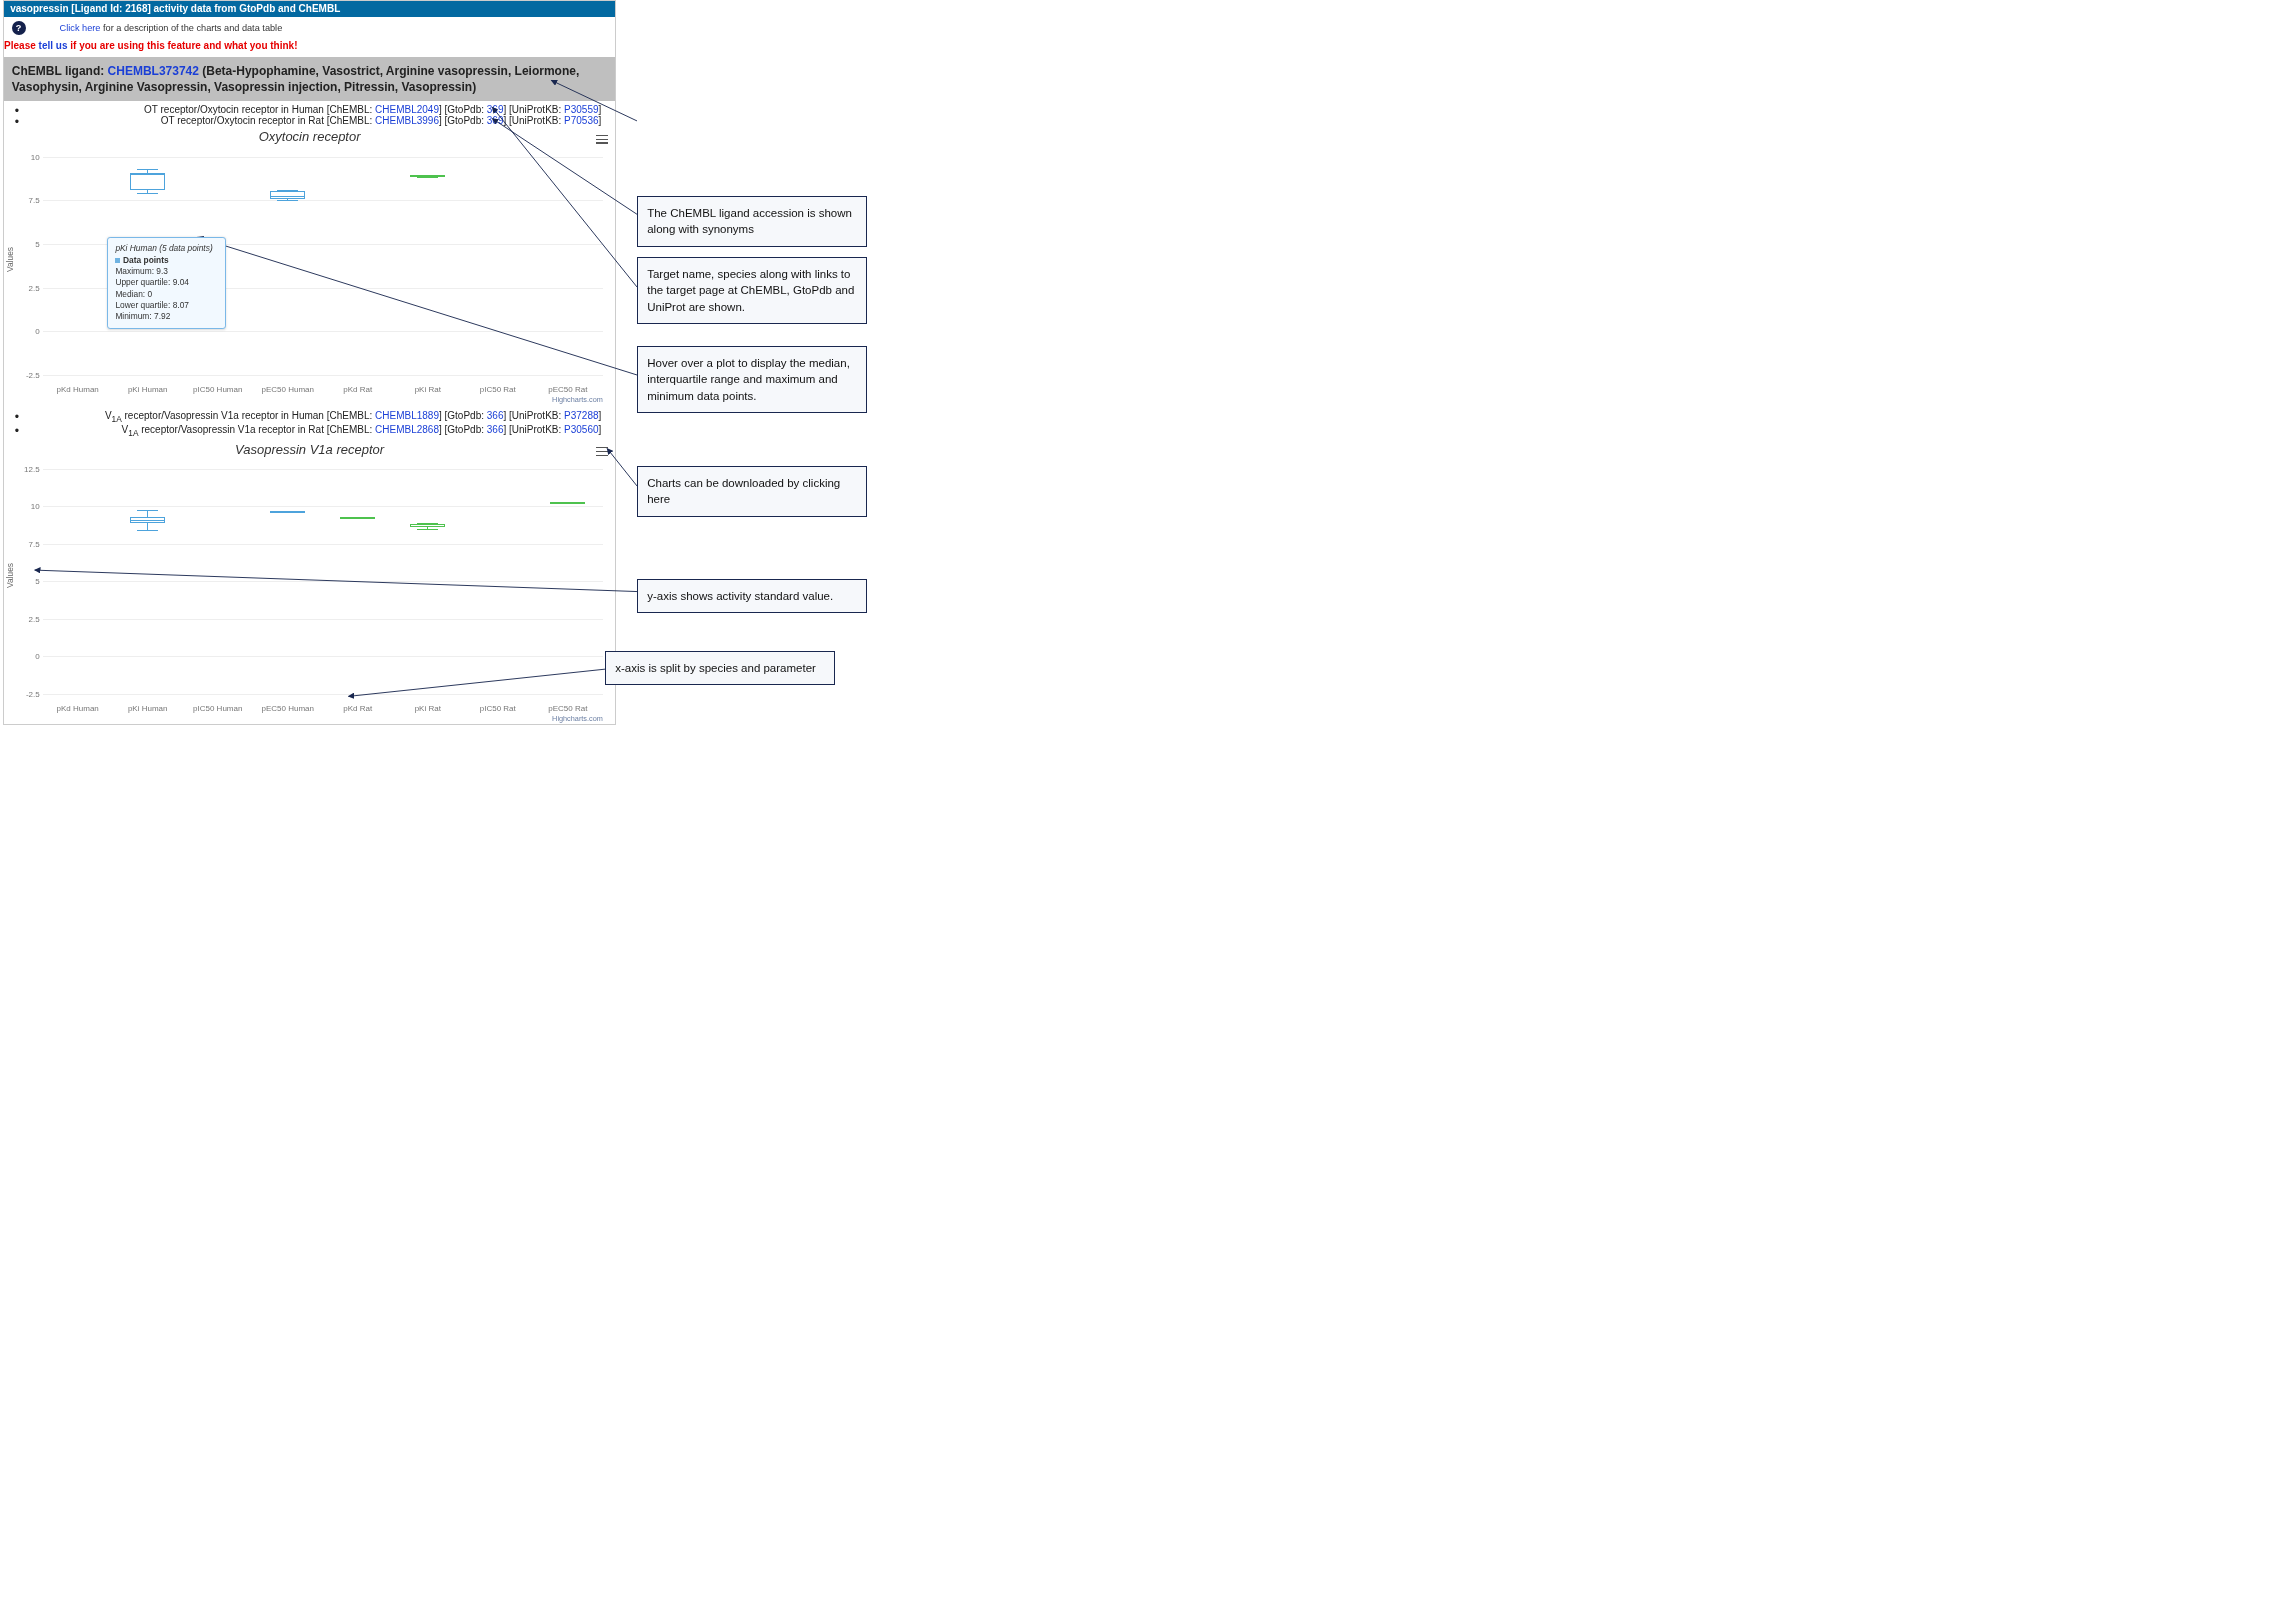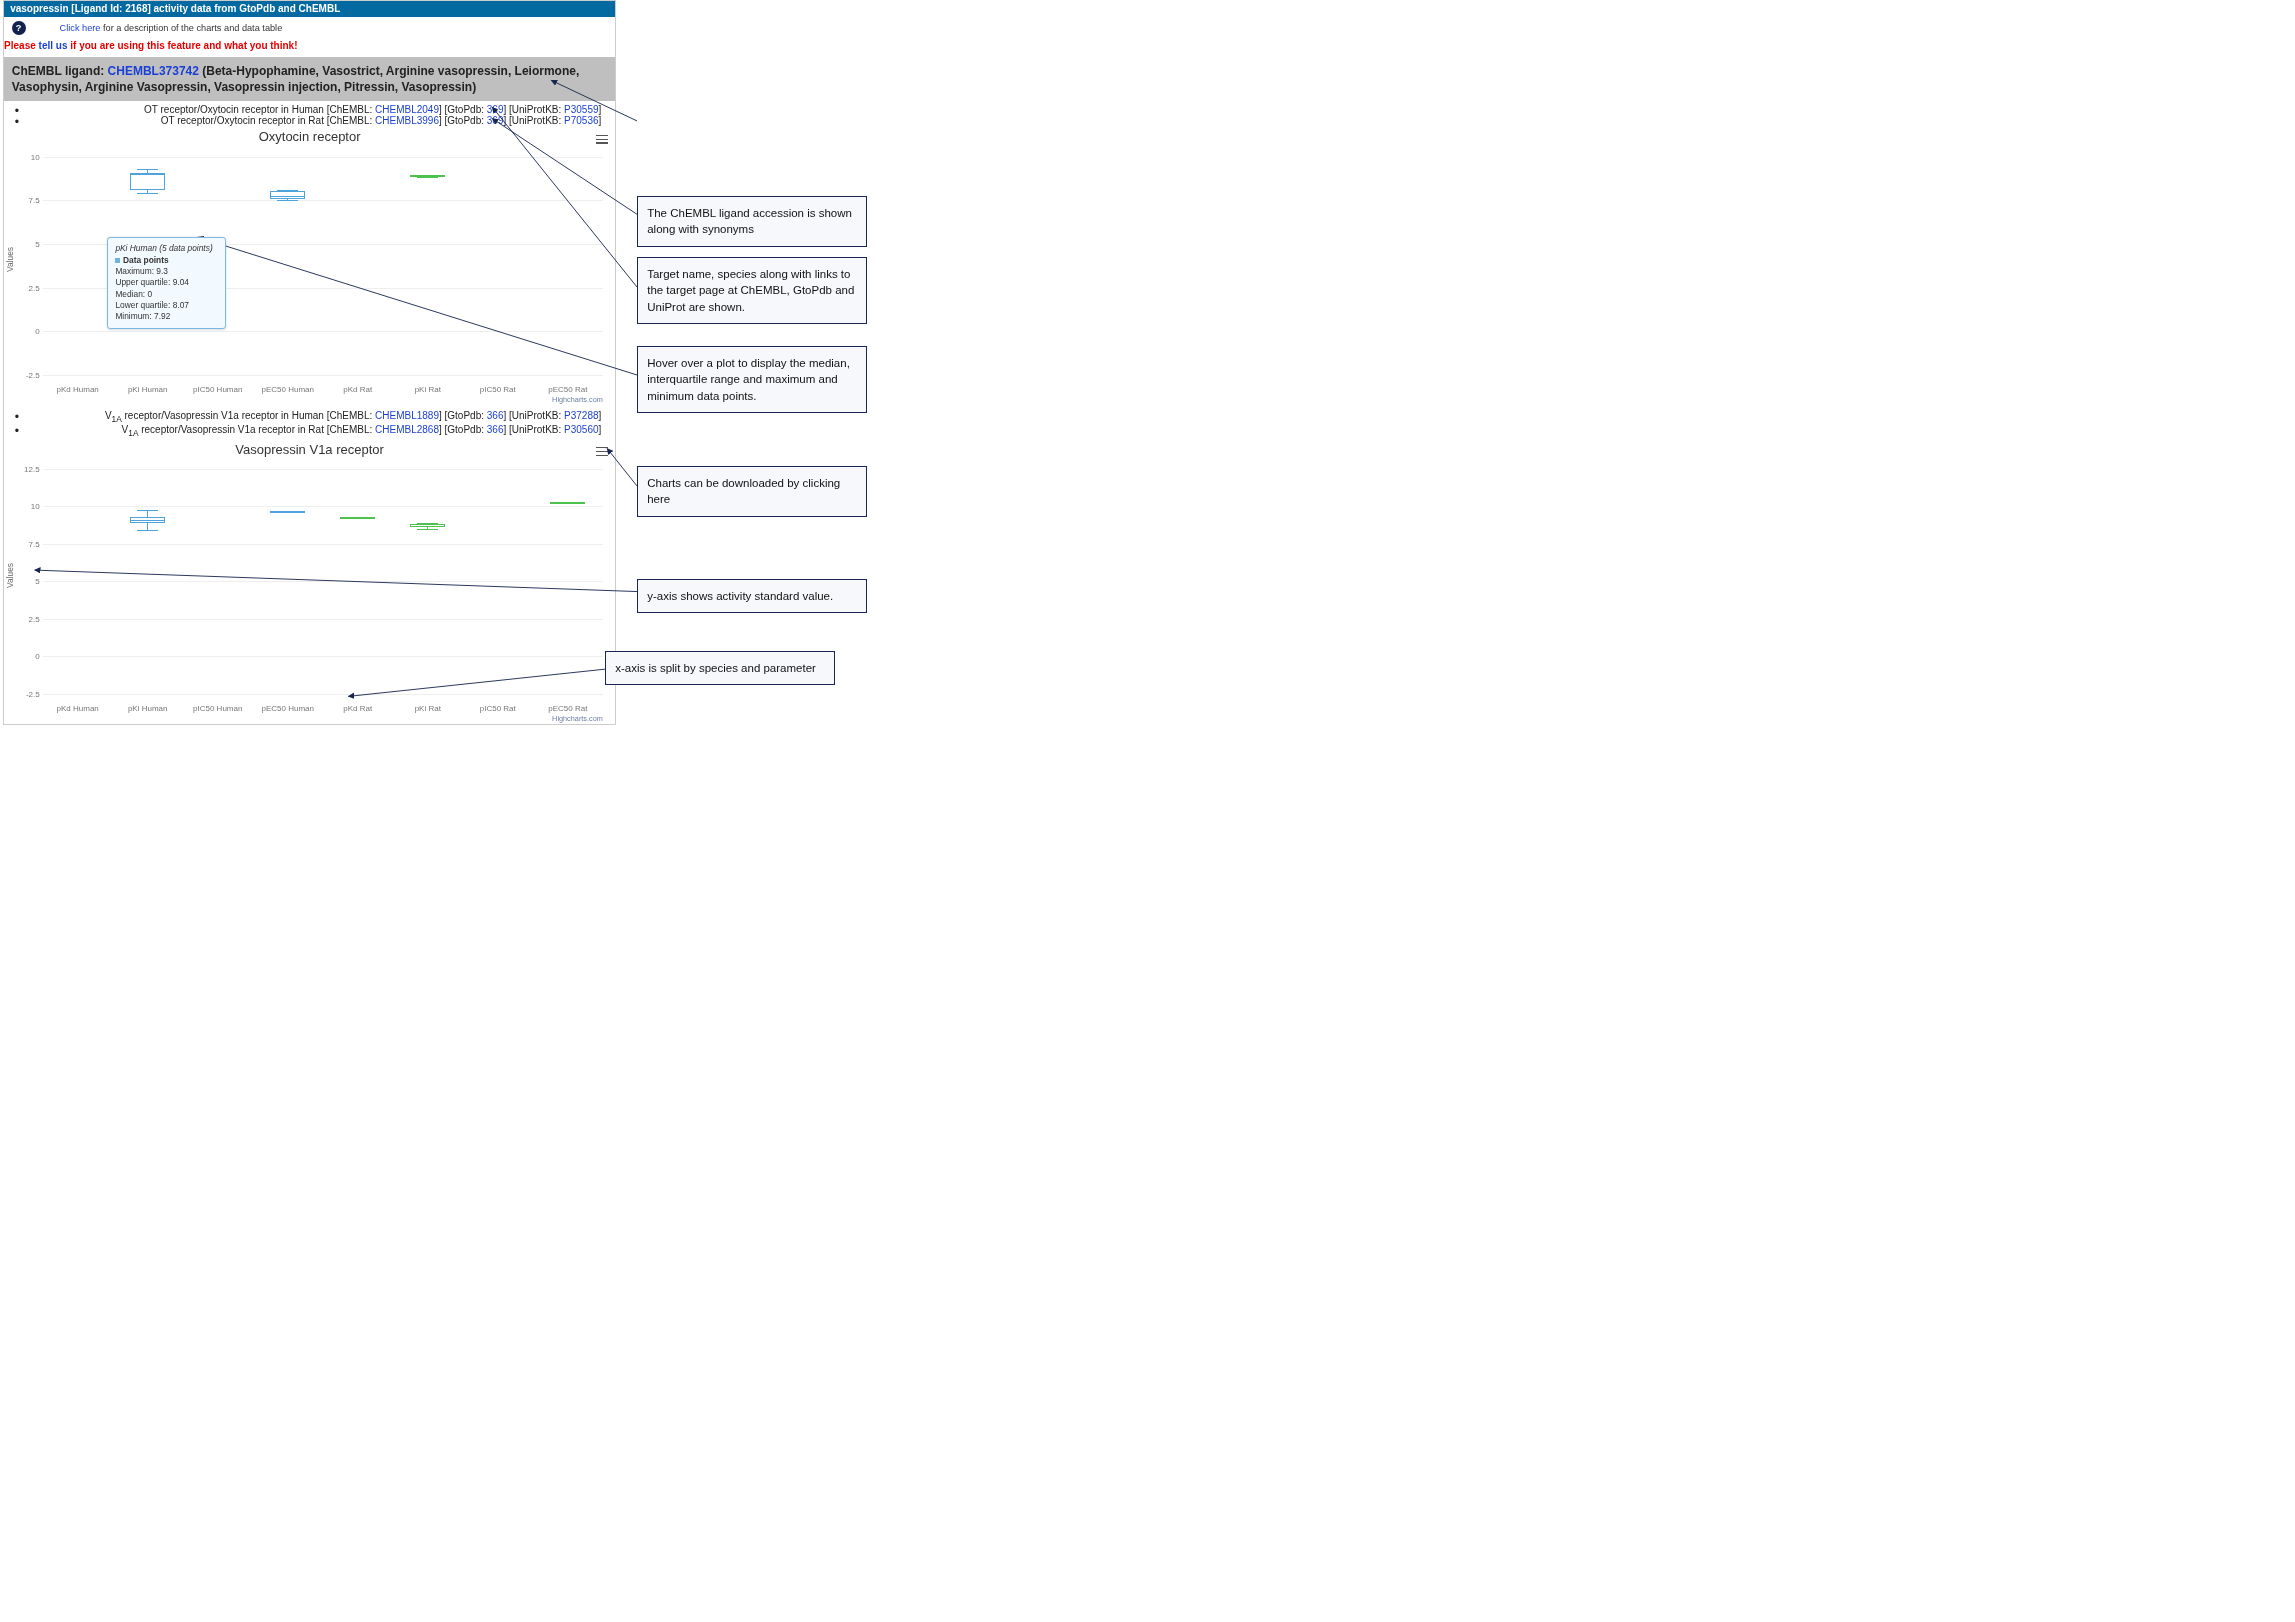--- a/index.html
+++ b/index.html
@@ -86,20 +86,21 @@
 
   .chart-wrap {
     position: relative;
     padding: 0 4.6px 6.1px 4.6px;
   }
   .chart-title {
     text-align: center;
     font-size: 13px;
     color: #333;
     padding: 3.1px 0 1.5px 0;
+    font-style: italic;
   }
   .chart-area {
     position: relative;
     height: 253px;
   }
   .chart-area.short { height: 260px; }
   .ylabel {
     position: absolute;
     left: 1.5px; top: 50%;
     transform: translateY(-50%) rotate(-90deg);

